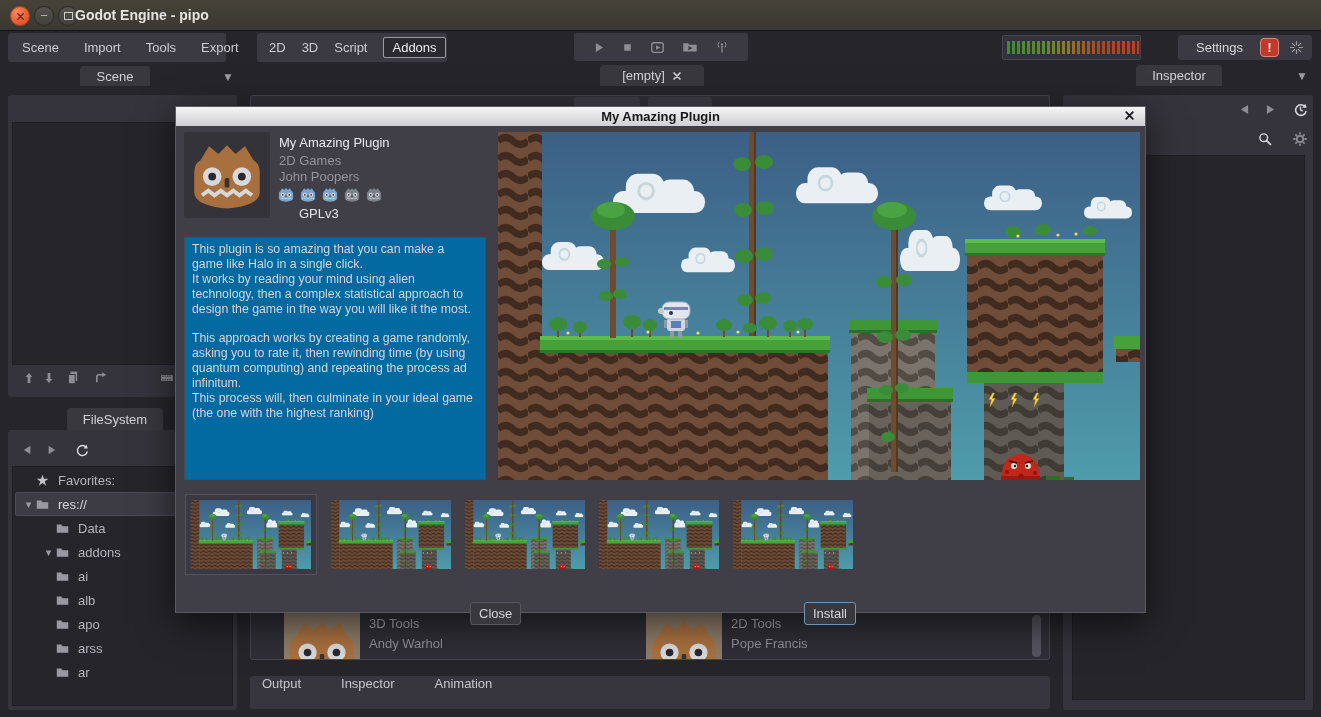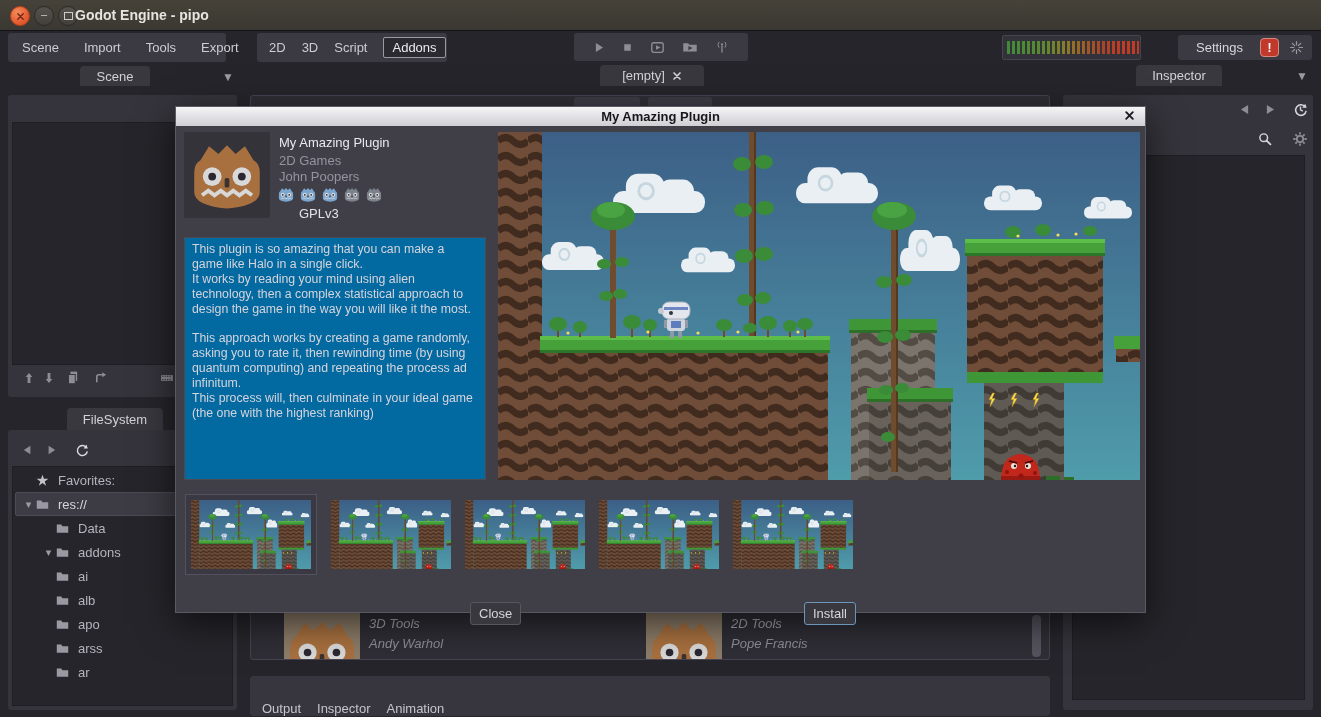--- a/index.html
+++ b/index.html
@@ -42,21 +42,21 @@
   .fs-arrow{width:13px;color:#9b9aa2;font-size:11px;text-align:center;}
   .fs-icon{width:17px;height:13px;margin-right:6px;color:#9a99a3;}
   .fs-icon svg{width:15px;height:13px;display:block;}
   .fs-icon.star{color:#c4c3cc;}
   
   .asset-item{width:362px;display:flex;gap:9px;}
   .asset-ico{width:76px;height:46px;overflow:hidden;background:#8c7c68;flex:none;}
   .asset-ico svg{width:76px;height:76px;display:block;color:#a8703f;}
   .asset-title{color:#a5a4ad;font-size:13px;margin-top:3px;}
   .asset-author{color:#8f8e98;font-size:13px;margin-top:5px;}
-  .bottom-tabs{left:250px;top:676px;width:800px;height:40px;background:#37363e;border-radius:3px;display:flex;align-items:flex-end;padding:0 12px;gap:16px;box-sizing:border-box;}
+  .bottom-tabs{left:250px;top:676px;width:800px;height:33px;background:#37363e;border-radius:3px;display:flex;align-items:flex-start;padding:0 12px;gap:40px;box-sizing:border-box;}
   .bottom-tab{color:#c6c5cc;font-size:13px;}
   
   .dialog{left:175px;top:106px;width:971px;height:507px;background:#403e47;border:1px solid #5b5963;box-sizing:border-box;
     box-shadow:0 10px 34px rgba(0,0,0,.6);z-index:50;}
   .dlg-title{position:absolute;left:0;top:0;right:0;height:19px;background:linear-gradient(#f5f5f6,#cfced4);
     display:flex;align-items:center;justify-content:center;color:#17171a;font-size:13px;font-weight:bold;}
   .dlg-x{position:absolute;right:8px;top:3px;width:13px;height:13px;color:#1b1b1f;}
   .plugin-icon{position:absolute;left:8px;top:25px;width:86px;height:86px;background:#34333a;border-radius:2px;}
   .plugin-icon svg{width:78px;height:78px;margin:4px;color:#a8703f;}
   .p-name{position:absolute;left:103px;top:28px;color:#e9e8ee;font-size:13px;}
@@ -632,21 +632,21 @@
             </svg>
           </span>
           <span class="fs-label">ar</span>
         </div>
       </div>
   </div>
 
   <div class="abs" style="left:250px;top:95px;width:800px;height:565px;background:#2f2e36;border:1px solid #454450;border-radius:3px;box-sizing:border-box;">
     <div class="abs" style="left:323px;top:1px;width:66px;height:13px;background:#3d3c45;border-radius:3px 3px 0 0;"></div>
     <div class="abs" style="left:397px;top:1px;width:64px;height:13px;background:#3d3c45;border-radius:3px 3px 0 0;"></div>
-    <div class="abs" style="left:33px;top:517px;display:flex;font-style:italic;">
+    <div class="abs" style="left:33px;top:517px;display:flex;">
 
         <div class="asset-item">
           <div class="asset-ico">
             <svg viewBox="0 0 100 100">
               <use href="#i-godot"></use>
             </svg>
           </div>
           <div>
             <div class="asset-title">3D Tools</div>
             <div class="asset-author">Andy Warhol</div>

